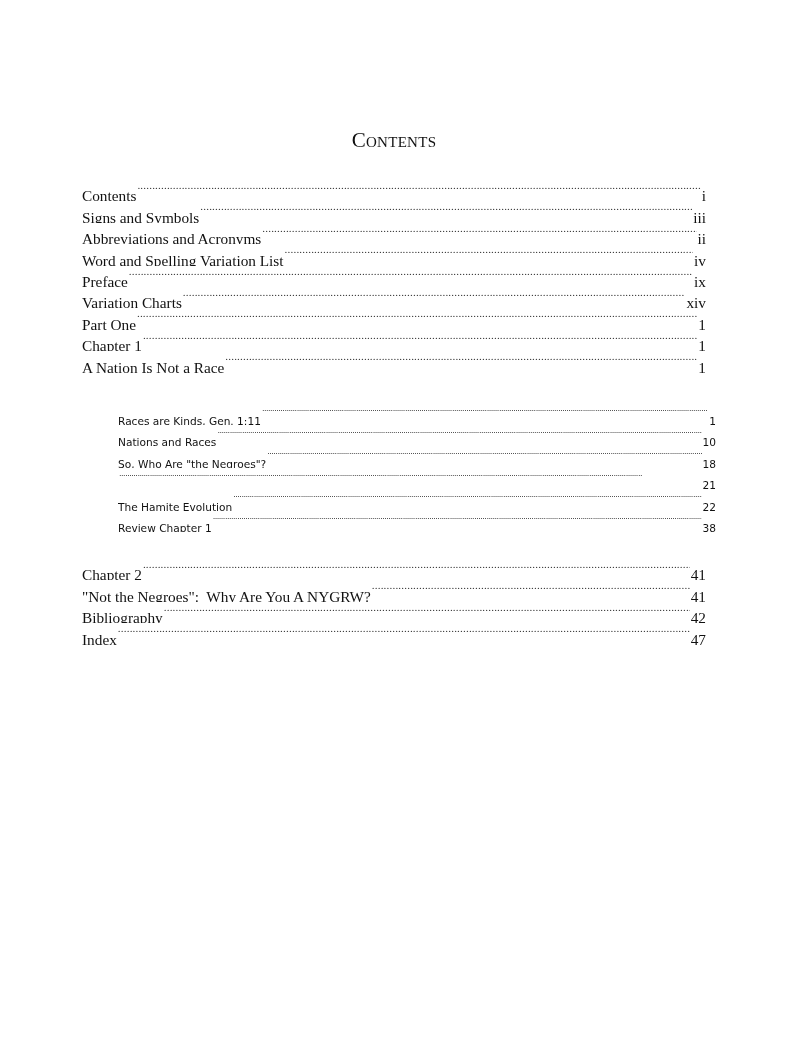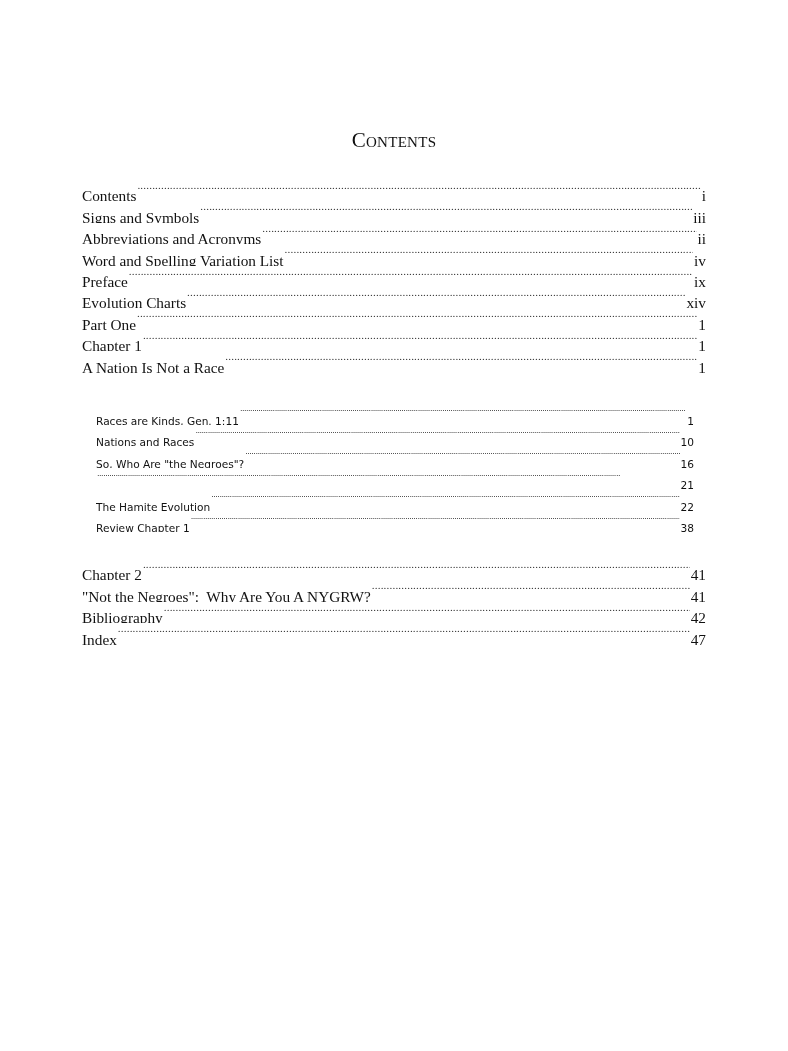--- a/index.html
+++ b/index.html
@@ -17,21 +17,21 @@
     .row .label { flex: 0 0 auto; }
     .row .leader { flex: 1 1 auto; overflow: hidden; position: relative; margin: 0 1px; }
     .row .leader::after {
       content: "................................................................................................................................................................................................................................................................";
       position: absolute; left: 0; bottom: 0; white-space: nowrap; color: #333;
     }
     .row .page-num { flex: 0 0 auto; text-align: right; }
     .main { font-family: "Liberation Serif", serif; font-size: 15.3px; height: 21.4px; line-height: 21.4px; }
     .main .leader { height: 21.4px; }
     .main .leader::after { font-size: 11px; letter-spacing: 0.2px; bottom: 5px; }
-    .sub { font-family: "DejaVu Sans", sans-serif; font-size: 10.6px; height: 21.5px; line-height: 21.5px; margin-left: 14px; width: 598px; }
+    .sub { font-family: "DejaVu Sans", sans-serif; font-size: 10.6px; height: 21.5px; line-height: 21.5px; margin-left: 36px; width: 598px; }
     .sub .leader { height: 21.5px; }
     .sub .leader::after { font-size: 8px; letter-spacing: -0.5px; bottom: 5px; }
   </style>
 </head>
 <body>
 
 <div class="page">
   <div class="title">Contents</div>
 
   <div class="toc" style="top:180px;">
@@ -54,21 +54,21 @@
         <span class="label">Word and Spelling Variation List</span>
         <span class="leader"></span>
         <span class="page-num">iv</span>
       </div>
     <div class="row main">
         <span class="label">Preface</span>
         <span class="leader"></span>
         <span class="page-num">ix</span>
       </div>
     <div class="row main">
-        <span class="label">Evolution Charts</span>
+        <span class="label">Variation Charts</span>
         <span class="leader"></span>
         <span class="page-num">xiv</span>
       </div>
     <div class="row main">
         <span class="label">Part One</span>
         <span class="leader"></span>
         <span class="page-num">1</span>
       </div>
     <div class="row main">
         <span class="label">Chapter 1</span>
@@ -89,21 +89,21 @@
         <span class="page-num">1</span>
       </div>
     <div class="row sub">
         <span class="label">Nations and Races</span>
         <span class="leader"></span>
         <span class="page-num">10</span>
       </div>
     <div class="row sub">
         <span class="label">So, Who Are "the Negroes"?</span>
         <span class="leader"></span>
-        <span class="page-num">16</span>
+        <span class="page-num">18</span>
       </div>
     <div class="row sub">
         <span class="leader"></span>
         <span class="page-num">21</span>
       </div>
     <div class="row sub">
         <span class="label">The Hamite Evolution</span>
         <span class="leader"></span>
         <span class="page-num">22</span>
       </div>

